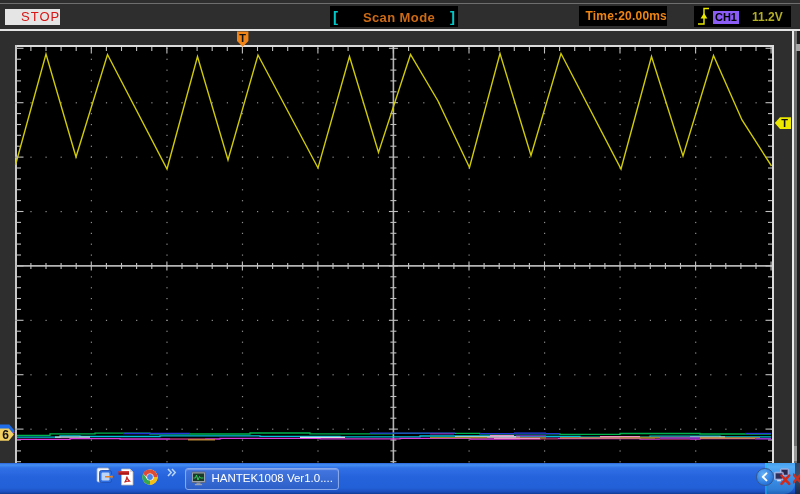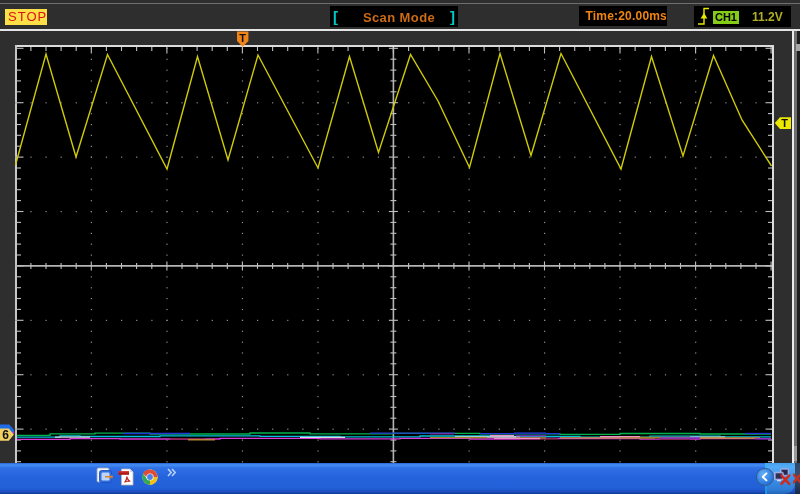--- a/index.html
+++ b/index.html
@@ -5,36 +5,36 @@
   html,body{margin:0;padding:0;width:800px;height:494px;background:#2e2e2e;overflow:hidden;
     font-family:"Liberation Sans",sans-serif}
   .abs{position:absolute}
 </style>
 </head>
 <body>
 
 <div class="abs" style="left:0;top:3px;width:800px;height:1px;background:#6e6e6e"></div>
 <div class="abs" style="left:0;top:28.5px;width:800px;height:2px;background:#e4e4e4"></div>
 
-<div class="abs" style="left:5px;top:8.5px;width:39px;height:16px;background:#fde047;color:#d81414;font-size:13px;line-height:16px;padding-left:3px;letter-spacing:1px">STOP</div>
+<div class="abs" style="left:5px;top:8.5px;width:39px;height:16px;background:#e5e5e5;color:#d81414;font-size:13px;line-height:16px;padding-left:16px;letter-spacing:1px">STOP</div>
 
 <div class="abs" style="left:330px;top:5.5px;width:128px;height:21.5px;background:#000">
   <span class="abs" style="left:3px;top:2px;color:#00c8c8;font-size:15px;font-weight:bold">[</span>
   <span class="abs" style="right:3px;top:2px;color:#00c8c8;font-size:15px;font-weight:bold">]</span>
   <span class="abs" style="left:5px;top:4.5px;width:128px;text-align:center;color:#cd6a14;font-size:13px;font-weight:bold;letter-spacing:0.4px">Scan Mode</span>
 </div>
 
 <div class="abs" style="left:579px;top:6px;width:88px;height:20px;background:#000;color:#ef8412;font-size:12px;font-weight:bold;line-height:20px;text-align:right;letter-spacing:0.2px">Time:20.00ms</div>
 
 <div class="abs" style="left:694px;top:5.5px;width:97px;height:21px;background:#000">
   <svg class="abs" style="left:0;top:0" width="97" height="21" viewBox="0 0 97 21">
     <path d="M4,18 L10,18 L10,2.5 L15,2.5" stroke="#e8e800" stroke-width="1.4" fill="none"></path>
     <path d="M10,7 L6.6,12.5 L13.4,12.5 Z" fill="#e8e800"></path>
   </svg>
-  <span class="abs" style="left:19px;top:5px;width:26px;height:13px;background:#84cc16;color:#000;font-size:11px;font-weight:bold;text-align:center;line-height:13px">CH1</span>
+  <span class="abs" style="left:19px;top:5px;width:26px;height:13px;background:#8b5cf6;color:#000;font-size:11px;font-weight:bold;text-align:center;line-height:13px">CH1</span>
   <span class="abs" style="left:58px;top:4.5px;color:#b2ae24;font-size:12px;font-weight:bold">11.2V</span>
 </div>
 
 <div class="abs" style="left:791.5px;top:30.5px;width:2.8px;height:432px;background:#ececec"></div>
 <div class="abs" style="left:794.3px;top:30.5px;width:2.4px;height:432px;background:#6e6e6e"></div>
 <div class="abs" style="left:796.7px;top:30.5px;width:3.3px;height:432px;background:#1e1e1e"></div>
 <div class="abs" style="left:795.5px;top:44px;width:4px;height:7px;background:#a8a8a8"></div>
 <div class="abs" style="left:794.3px;top:446px;width:2.8px;height:15px;background:#9a9a9a"></div>
 
 <svg class="abs" style="left:0;top:0" width="800" height="494" viewBox="0 0 800 494">
@@ -947,20 +947,30 @@
 <path d="M1,4.6 A7.5,7.5 0 0,0 8,15.5 L11.2,9.8 4.8,9.6 Z" fill="#35a854"></path>
 <path d="M8,0.5 A7.5,7.5 0 0,1 15.5,8 L8.2,8 Z" fill="#dd4b38"></path>
 <path d="M15.5,8 A7.5,7.5 0 0,1 8,15.5 L8,8 Z" fill="#f4c018"></path>
 <circle cx="8" cy="8" r="3.6" fill="#fff"></circle>
 <circle cx="8" cy="8" r="2.9" fill="#4a84e8"></circle>
 </svg></div>
   <svg class="abs" style="left:167px;top:5px" width="10" height="9" viewBox="0 0 10 9">
       <path d="M1,1 L4.2,4.5 L1,8 M5,1 L8.2,4.5 L5,8" stroke="#bcd6fa" stroke-width="1.5" fill="none"></path>
     </svg>
 
+  <div class="abs" style="left:184.5px;top:5px;width:152px;height:19.5px;border-radius:3px;border:1px solid #88a8ea;background:linear-gradient(180deg,#4376e0,#2d5fc8);box-shadow:inset 0 1px 1px rgba(255,255,255,0.3)">
+    <div class="abs" style="left:5px;top:2px"><svg width="15" height="15" viewBox="0 0 15 15">
+<rect x="0.5" y="1" width="14" height="10.5" rx="1" fill="#9aa2b0" stroke="#5a6270" stroke-width="0.8"></rect>
+<rect x="2" y="2.5" width="11" height="7.5" fill="#1a3a28"></rect>
+<polyline points="2.5,7 4.5,7 5.5,4 7,9 8.5,5.5 9.5,7 12.5,7" stroke="#30d860" stroke-width="0.9" fill="none"></polyline>
+<rect x="5.5" y="11.5" width="4" height="1.6" fill="#8a92a0"></rect>
+<rect x="3.8" y="13" width="7.4" height="1.2" rx="0.5" fill="#9aa2b0"></rect>
+</svg></div>
+    <span class="abs" style="left:26px;top:3px;color:#fff;font-size:11.5px">HANTEK1008 Ver1.0....</span>
+  </div>
 
   <div class="abs" style="left:764.5px;top:0;width:2px;height:31px;background:linear-gradient(180deg,#35b8ee,#1b90d8)"></div>
   <div class="abs" style="left:766.5px;top:0;width:28px;height:31px;background:linear-gradient(180deg,#44a0f0 0%,#55acf6 12%,#3b90e8 50%,#2f7dd6 85%,#2064b8 100%);border-radius:0 0 11px 0"></div>
   <div class="abs" style="left:794.5px;top:0;width:5.5px;height:31px;background:linear-gradient(180deg,#2e4668 0%,#3a5070 40%,#1a2a48 100%)"></div>
   <div class="abs" style="left:756px;top:5px;width:17.5px;height:17.5px;border-radius:50%;background:radial-gradient(circle at 38% 32%,#66b0f6,#2e7ce0 62%,#1a5fc4);border:1px solid #35588c;box-sizing:border-box"></div>
   <svg class="abs" style="left:756px;top:5px" width="18" height="18" viewBox="0 0 18 18">
       <path d="M10.4,5.4 L6.8,8.9 L10.4,12.4" stroke="#ffffff" stroke-width="2" fill="none" stroke-linecap="round" stroke-linejoin="round"></path>
     </svg>
   <div class="abs" style="left:774px;top:5px"><svg width="18" height="18" viewBox="0 0 18 18">
 <rect x="6.5" y="0.8" width="8.2" height="7" rx="0.8" fill="#7a80b8" stroke="#c8ccee" stroke-width="0.6"></rect>

